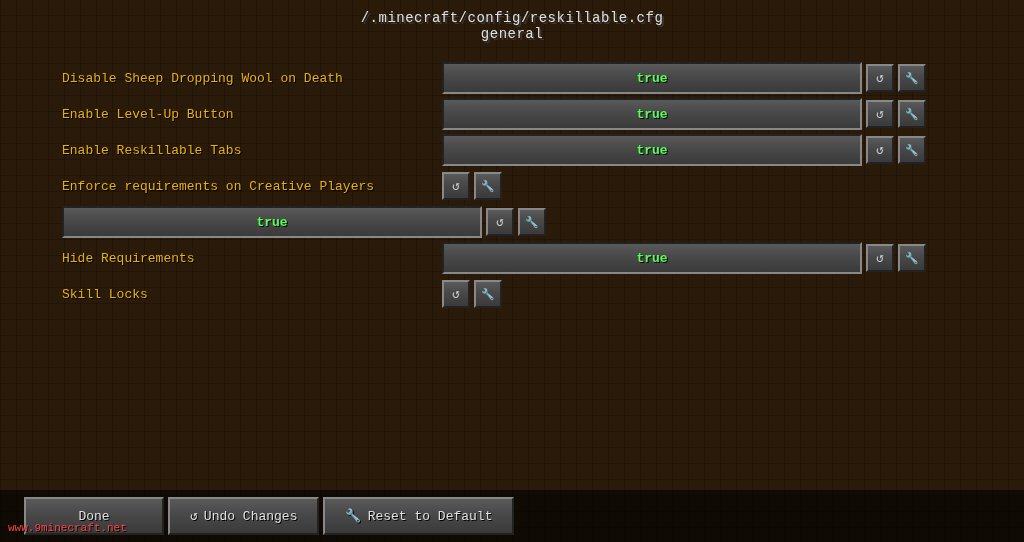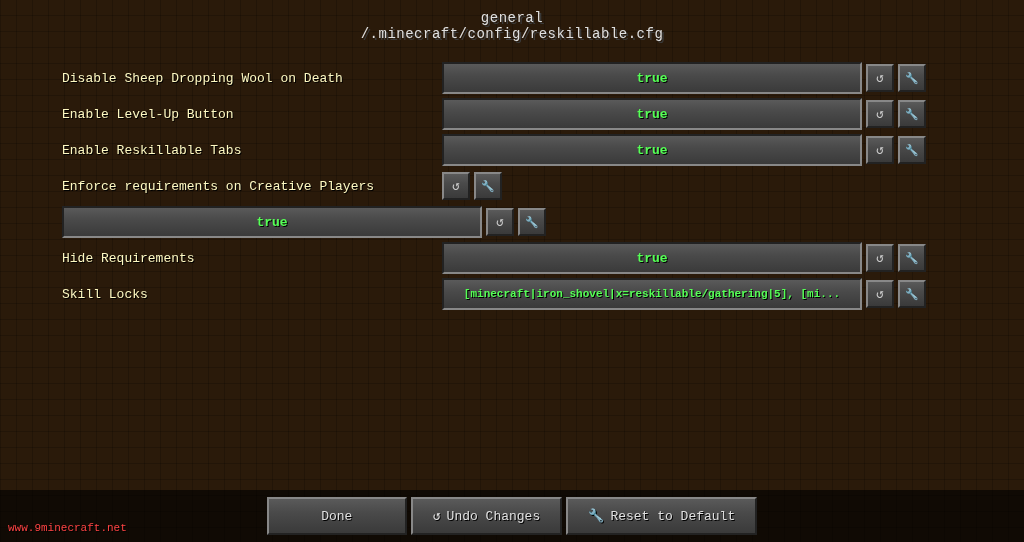--- a/index.html
+++ b/index.html
@@ -73,21 +73,21 @@
     .setting-row {
       display: flex;
       align-items: center;
       margin-bottom: 4px;
       height: 32px;
     }
 
     .setting-label {
       width: 380px;
       font-size: 13px;
-      color: #fef9c3;
+      color: #eab308;
       text-shadow: 1px 1px 0 #000;
       font-family: 'Courier New', monospace;
     }
 
     .setting-value-container {
       display: flex;
       align-items: center;
       gap: 4px;
     }
 
@@ -134,21 +134,20 @@
 
     .footer {
       position: absolute;
       bottom: 0;
       left: 0;
       right: 0;
       height: 52px;
       background: rgba(0,0,0,0.6);
       display: flex;
       align-items: center;
-      justify-content: center;
       gap: 4px;
       padding: 6px 24px;
     }
 
     .footer-btn {
       height: 38px;
       padding: 0 20px;
       background: linear-gradient(180deg, #5a5a5a 0%, #4a4a4a 40%, #3a3a3a 100%);
       border-top: 2px solid #888;
       border-left: 2px solid #888;
@@ -183,22 +182,22 @@
     }
   </style>
 </head>
 <body>
 
 <div class="minecraft-bg"></div>
 
 <div class="container">
 
   <div class="title-area">
+    <div class="title-line">/.minecraft/config/reskillable.cfg</div>
     <div class="title-line">general</div>
-    <div class="title-line">/.minecraft/config/reskillable.cfg</div>
   </div>
 
   <div class="content-area" id="settings-list">
   <div class="setting-row">
         <div class="setting-label">Disable Sheep Dropping Wool on Death</div>
         <div class="setting-value-container">
           <div class="setting-value-box">
             <span class="value-text value-true">true</span>
           </div>
           <div class="icon-btn" title="Undo">
@@ -271,23 +270,20 @@
             <span style="font-size:13px;">↺</span>
           </div>
           <div class="icon-btn" title="Reset">
             <span style="font-size:11px;">🔧</span>
           </div>
         </div>
       </div>
       <div class="setting-row">
         <div class="setting-label">Skill Locks</div>
         <div class="setting-value-container">
-          <div class="setting-value-box">
-            <span class="value-text value-text-normal">[minecraft|iron_shovel|x=reskillable/gathering|5], [mi...</span>
-          </div>
           <div class="icon-btn" title="Undo">
             <span style="font-size:13px;">↺</span>
           </div>
           <div class="icon-btn" title="Reset">
             <span style="font-size:11px;">🔧</span>
           </div>
         </div>
       </div>
     </div>
 

